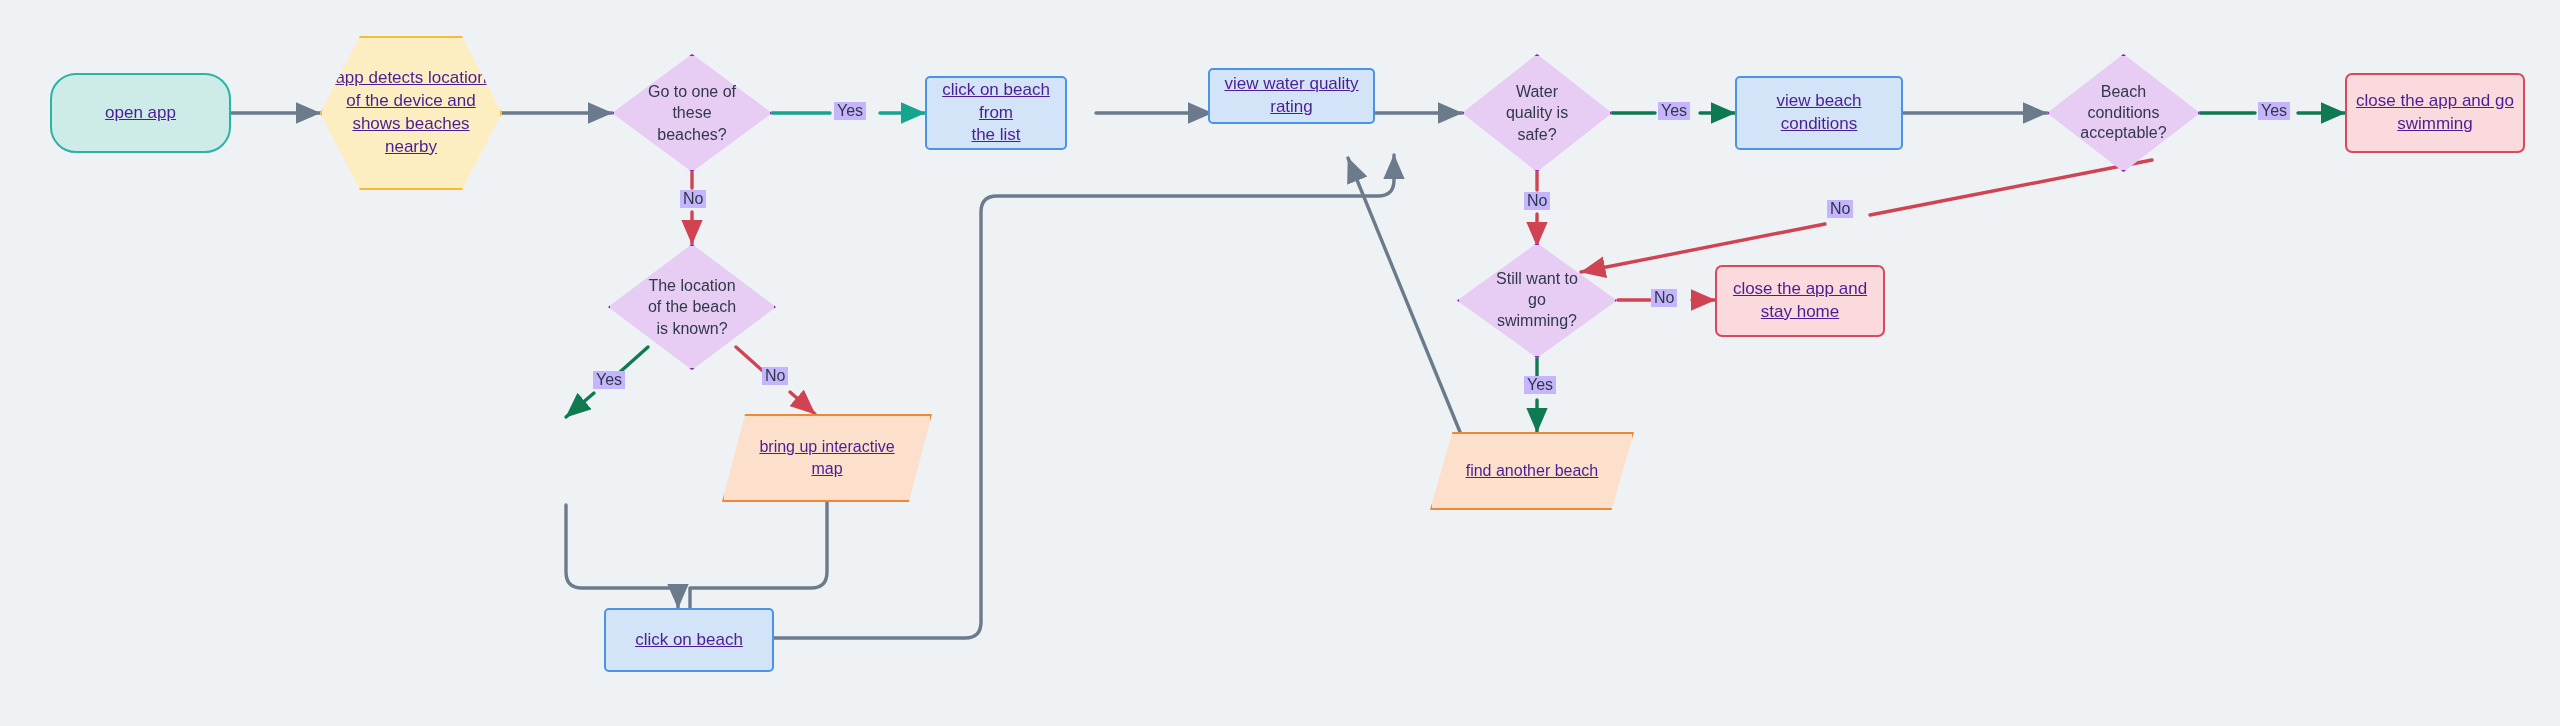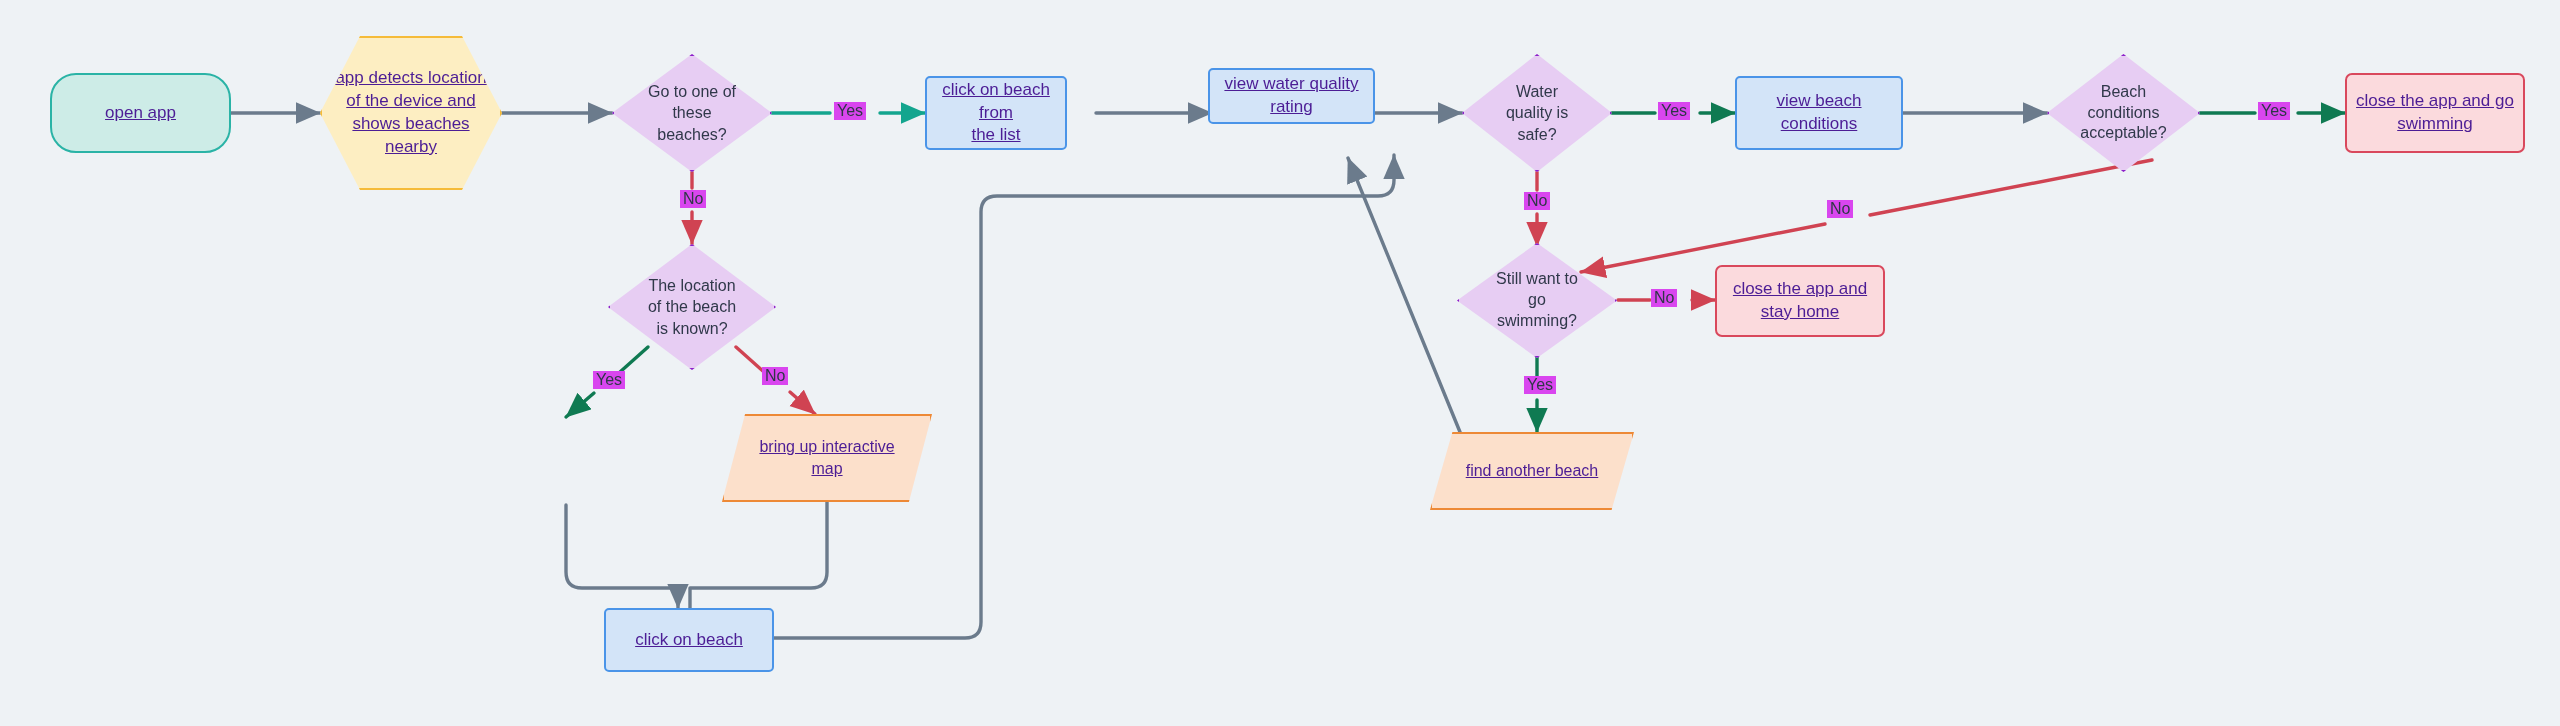--- a/index.html
+++ b/index.html
@@ -59,21 +59,21 @@
   .n-io{
     background:#fce0cb;border:2px solid #ed8936;
     font-size:16px;
     clip-path:polygon(11% 0,100% 0,89% 100%,0 100%);
   }
 
   .edge-label{
     position:absolute;
     font-size:16px;
     color:#2f3747;
-    background:#d946ef;
+    background:#c4b5fd;
     padding:0 3px;
     white-space:nowrap;
   }
 </style>
 </head>
 <body>
 
 <div id="canvas">
 
   <svg id="wires" viewBox="0 0 2560 726">

